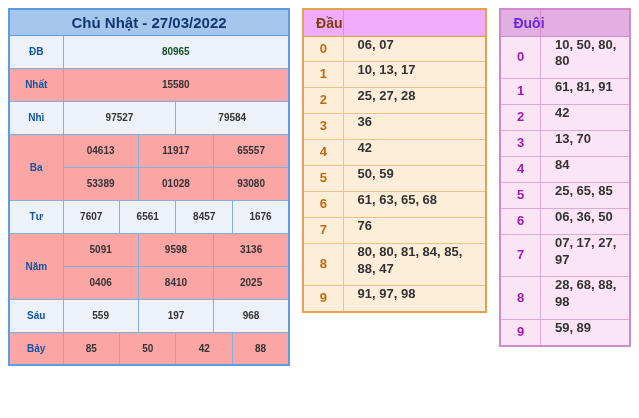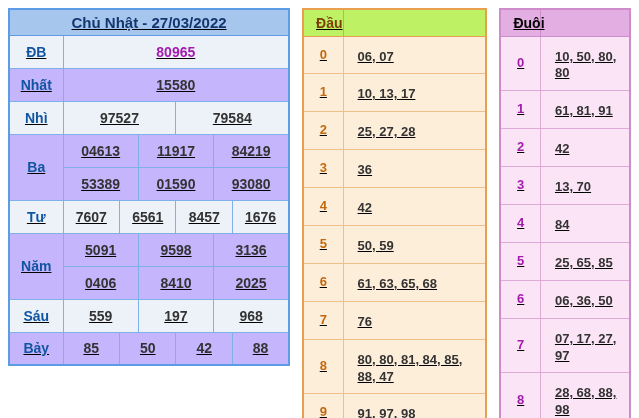--- a/index.html
+++ b/index.html
@@ -5,61 +5,61 @@
   * { box-sizing: border-box; margin: 0; padding: 0; }
   html, body { background: #ffffff; }
   body {
     font-family: "Liberation Sans", sans-serif;
     font-weight: bold;
     width: 639px; height: 418px;
     overflow: hidden;
   }
   .page { display: flex; align-items: flex-start; gap: 12px; padding: 8px; }
 
-  table { border-collapse: collapse; table-layout: fixed; text-decoration: underline; }
+  table { border-collapse: collapse; table-layout: fixed; }
 
   
   .results { width: 283px; border: 2px solid #5c9ce6; }
   .results th.title {
     background: #a6c6ee; color: #14366e;
     font-size: 15px; height: 26px; text-align: center;
     border: 1px solid #5c9ce6; padding: 2px;
   }
   .results td {
     border: 1px solid #7fb0e8;
     text-align: center; vertical-align: middle;
-    font-size: 14px; color: #333333; height: 33px;
+    font-size: 10px; color: #333333; height: 33px;
     overflow: hidden; white-space: nowrap;
   }
   .results tr.stripe-a td { background: #edf2f8; }
-  .results tr.stripe-b td { background: #c4b5fd; }
+  .results tr.stripe-b td { background: #fca5a5; }
   .results td.label { color: #1155a0; }
-  .results td.db-value { color: #a21caf; }
+  .results td.db-value { color: #14532d; }
 
   
   .digit-table th {
     font-size: 14px; height: 27px; text-align: left;
     padding: 2px 2px 2px 12px; vertical-align: middle;
   }
   .digit-table td {
     font-size: 13px; vertical-align: middle; color: #333333;
     line-height: 1.3;
   }
   .digit-table td.digit { text-align: center; }
-  .digit-table td.vals { text-align: left; padding: 12px 8px 8px 14px; }
+  .digit-table td.vals { text-align: left; padding: 0 8px 8px 14px; }
 
   
   .dau { width: 186px; border: 2px solid #e8a050; }
-  .dau th { background: #bef264; color: #7c3f08; border: 1px solid #e8a050; }
+  .dau th { background: #f0abfc; color: #7c3f08; border: 1px solid #e8a050; }
   .dau td { background: #fdeeda; border: 1px solid #eec08a; }
   .dau td.digit { color: #c2690f; }
 
   
   .duoi { width: 132px; border: 2px solid #cf8ccd; }
-  .duoi th { background: #e3afe3; color: #000000; border: 1px solid #cf8ccd; }
+  .duoi th { background: #e3afe3; color: #6d28d9; border: 1px solid #cf8ccd; }
   .duoi td { background: #fae4f6; border: 1px solid #ddaad8; }
   .duoi td.digit { color: #a21cac; }
 </style>
 </head>
 <body>
 
 <div class="page">
 
   <table class="results">
     <colgroup>
@@ -93,25 +93,25 @@
         </tr>
         <tr class="stripe-a">
           <td class="label" rowspan="1">Nhì</td>
           <td colspan="6">97527</td>
           <td colspan="6">79584</td>
         </tr>
         <tr class="stripe-b">
           <td class="label" rowspan="2">Ba</td>
           <td colspan="4">04613</td>
           <td colspan="4">11917</td>
-          <td colspan="4">84219</td>
+          <td colspan="4">65557</td>
         </tr>
         <tr class="stripe-b">
           <td colspan="4">53389</td>
-          <td colspan="4">01590</td>
+          <td colspan="4">01028</td>
           <td colspan="4">93080</td>
         </tr>
         <tr class="stripe-a">
           <td class="label" rowspan="1">Tư</td>
           <td colspan="3">7607</td>
           <td colspan="3">6561</td>
           <td colspan="3">8457</td>
           <td colspan="3">1676</td>
         </tr>
         <tr class="stripe-b">

